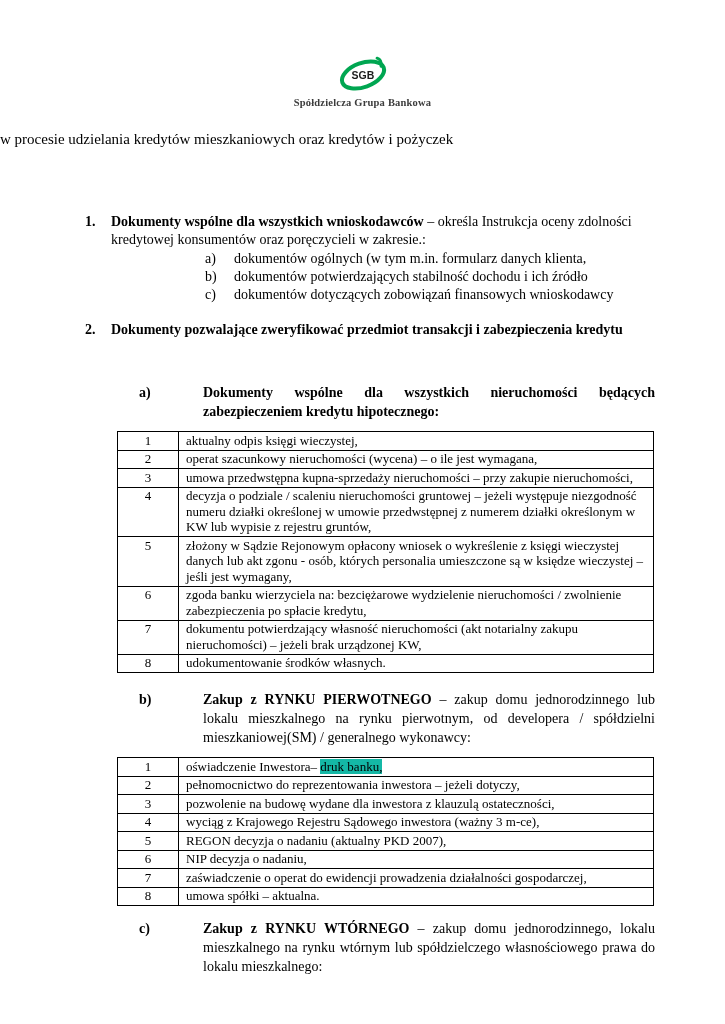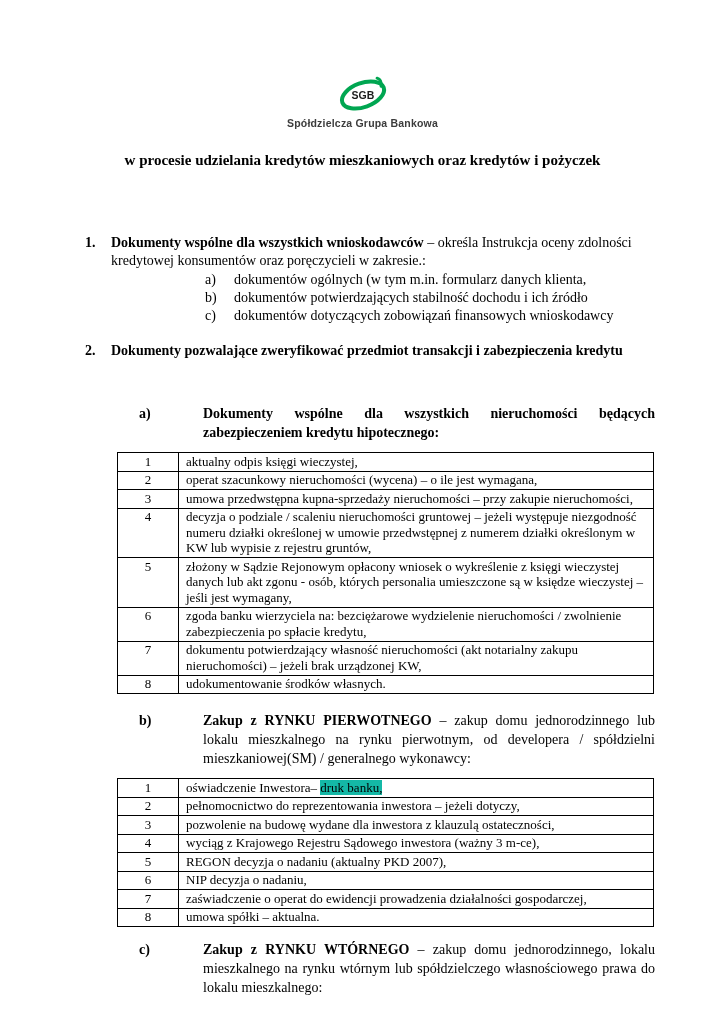--- a/index.html
+++ b/index.html
@@ -4,38 +4,38 @@
 <style>
   * { margin:0; padding:0; box-sizing:border-box; }
   html,body { background:#ffffff; }
   body {
     width:725px; height:1024px;
     font-family:"Liberation Serif", serif;
     color:#000;
     position:relative;
     overflow:hidden;
   }
-  .page { width:725px; height:748px; padding-top:74px; }
+  .page { width:725px; height:748px; padding-top:54px; }
 
   
   .logo-block { text-align:center; }
   .logo-mark { display:block; margin:0 auto; }
   .logo-caption {
-    font-family:Liberation Sans, sans-serif;
+    font-family:Liberation Serif, serif;
     font-weight:bold; font-size:10.5px; color:#3c3c3c;
     margin-top:1px; letter-spacing:0.2px;
   }
 
   
   .doc-title {
     text-align:center; font-weight:bold; font-size:26px;
     margin-top:32px; letter-spacing:0.2px;
   }
   .doc-subtitle {
-    text-align:center; font-weight:bold; font-size:15px;
+    font-weight:normal; font-size:15px;
     margin-top:21px; line-height:20px;
   }
 
   
   .sect { display:flex; margin-left:85px; margin-right:80px; font-size:14px; line-height:18px; }
   .sect .num { width:26px; flex:none; font-weight:bold; }
   .sect .body { flex:1; }
   .sect1 { margin-top:64px; }
   .sect2 { margin-top:17px; }
 

